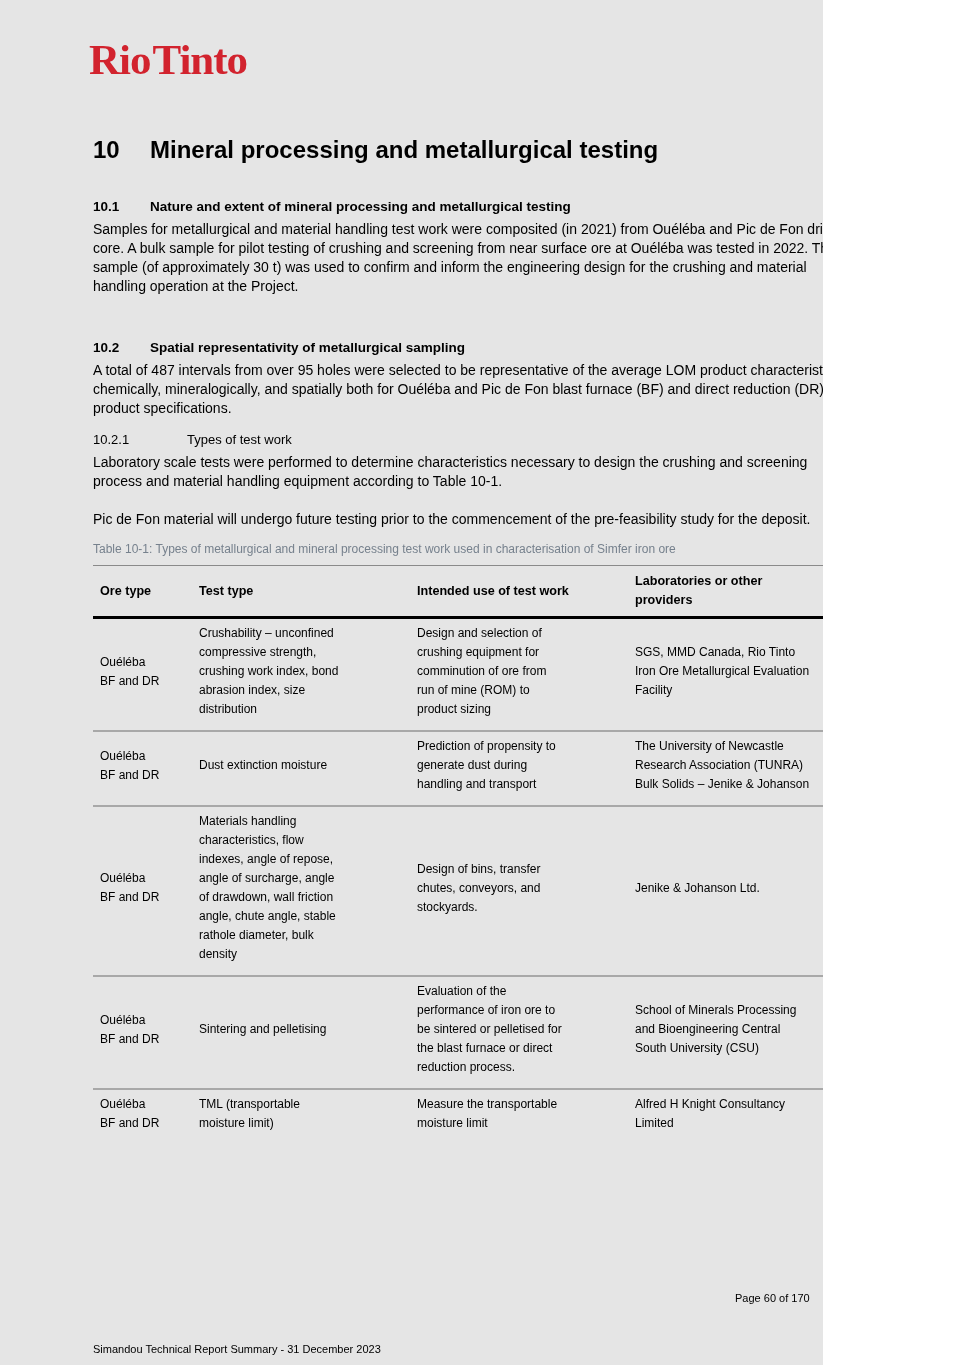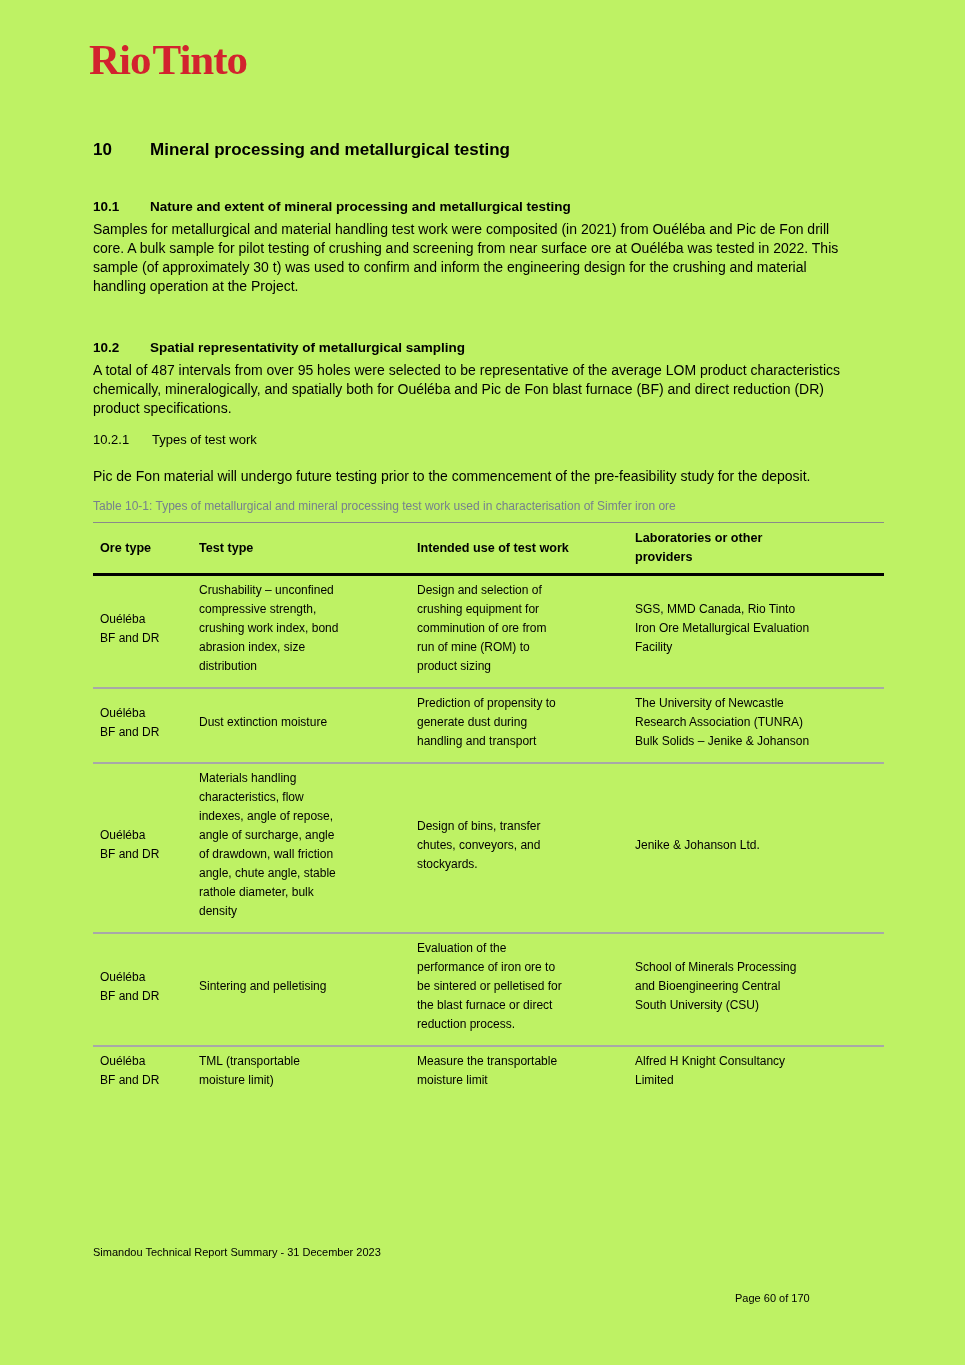--- a/index.html
+++ b/index.html
@@ -1,40 +1,40 @@
 <!DOCTYPE html>
 <html><head>
 <meta charset="utf-8">
 <style>
   html, body { margin: 0; padding: 0; background: #ffffff; }
   .page {
     position: relative;
-    width: 965px;
+    width: 823px;
     height: 1365px;
-    background: #bef264;
+    background: #e5e5e5;
     font-family: "Liberation Sans", sans-serif;
     color: #000000;
     overflow: hidden;
   }
   .content { margin-left: 93px; width: 791px; }
 
   .logo {
     font-family: "Liberation Serif", serif;
     font-weight: bold;
     font-size: 43px;
     line-height: 1;
     color: #d2232e;
     letter-spacing: -1px;
     word-spacing: -7px;
     margin: 38px 0 0 -4px;
   }
 
   h1 {
     display: flex;
-    font-size: 17px;
+    font-size: 24px;
     line-height: 23px;
     font-weight: bold;
     margin: 57px 0 0 0;
   }
   .n1 { width: 57px; flex: none; }
 
   .h2 {
     display: flex;
     font-size: 13.5px;
     line-height: 16px;
@@ -44,20 +44,21 @@
   .n2 { width: 57px; flex: none; }
   .mt-s101 { margin-top: 38px; }
   .mt-s102 { margin-top: 44px; }
 
   .h3 {
     display: flex;
     font-size: 13px;
     line-height: 16px;
     font-weight: normal;
     margin: 14px 0 0 0;
+    gap: 35px;
   }
   .n3 { width: 59px; flex: none; }
 
   p.body {
     font-size: 14px;
     line-height: 19px;
     margin: 5px 0 0 0;
     width: 754px;
   }
   p.body.gap { margin-top: 19px; }
@@ -98,21 +99,21 @@
   table.testwork th:first-child,
   table.testwork td:first-child { padding-left: 7px; }
   table.testwork th:last-child,
   table.testwork td:last-child { padding-right: 4px; }
   table.testwork tbody tr + tr td { border-top: 2px solid #a8a8a8; }
   .pre { white-space: pre-line; }
 
   .footer-left {
     position: absolute;
     left: 93px;
-    top: 1245px;
+    top: 1342px;
     font-size: 11px;
     line-height: 14px;
   }
   .footer-right {
     position: absolute;
     left: 735px;
     top: 1291px;
     font-size: 11px;
     line-height: 14px;
   }
@@ -139,20 +140,21 @@
     <div class="h2 mt-s102">
       <span class="n2">10.2</span>
       <span>Spatial representativity of metallurgical sampling</span>
     </div>
     <p class="body">A total of 487 intervals from over 95 holes were selected to be representative of the average LOM product characteristics chemically, mineralogically, and spatially both for Ouéléba and Pic de Fon blast furnace (BF) and direct reduction (DR) product specifications.</p>
 
     <div class="h3">
       <span class="n3">10.2.1</span>
       <span>Types of test work</span>
     </div>
+    <p class="body">Laboratory scale tests were performed to determine characteristics necessary to design the crushing and screening process and material handling equipment according to Table 10-1.</p>
     <p class="body gap">Pic de Fon material will undergo future testing prior to the commencement of the pre-feasibility study for the deposit.</p>
 
     <div class="caption">Table 10-1: Types of metallurgical and mineral processing test work used in characterisation of Simfer iron ore</div>
 
     <table class="testwork">
       <colgroup>
           <col class="c1">
           <col class="c2">
           <col class="c3">
           <col class="c4">

